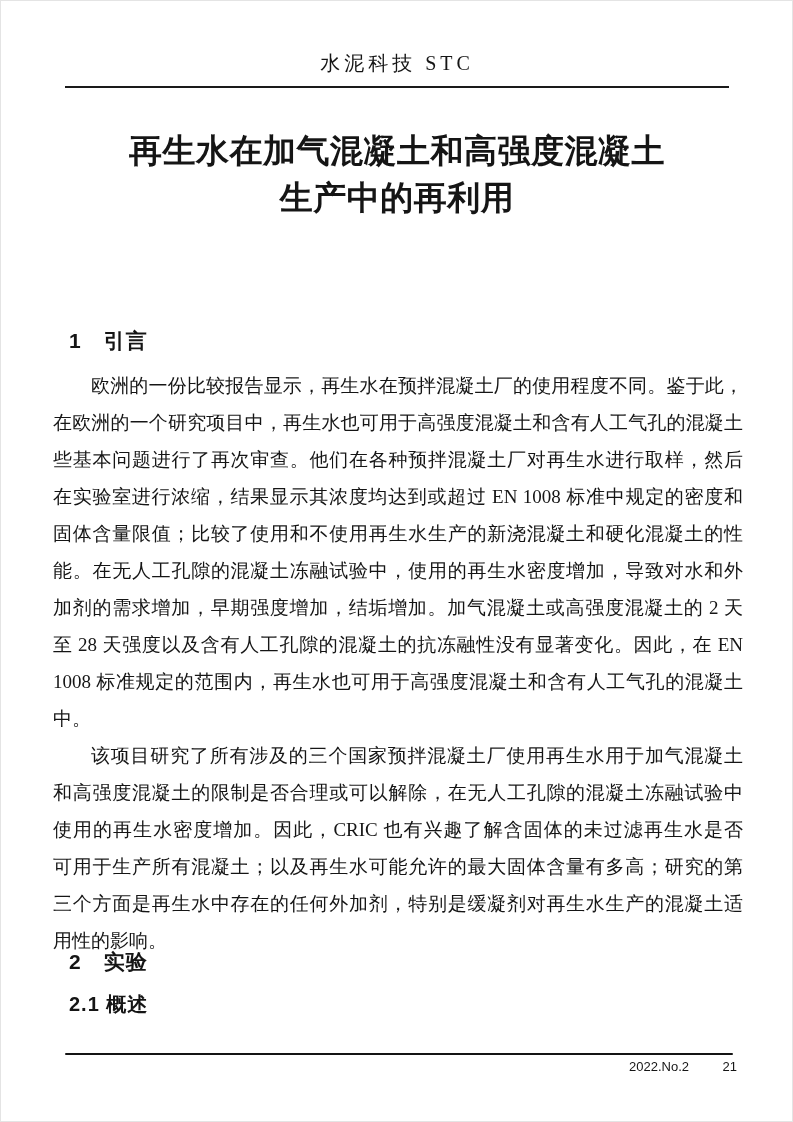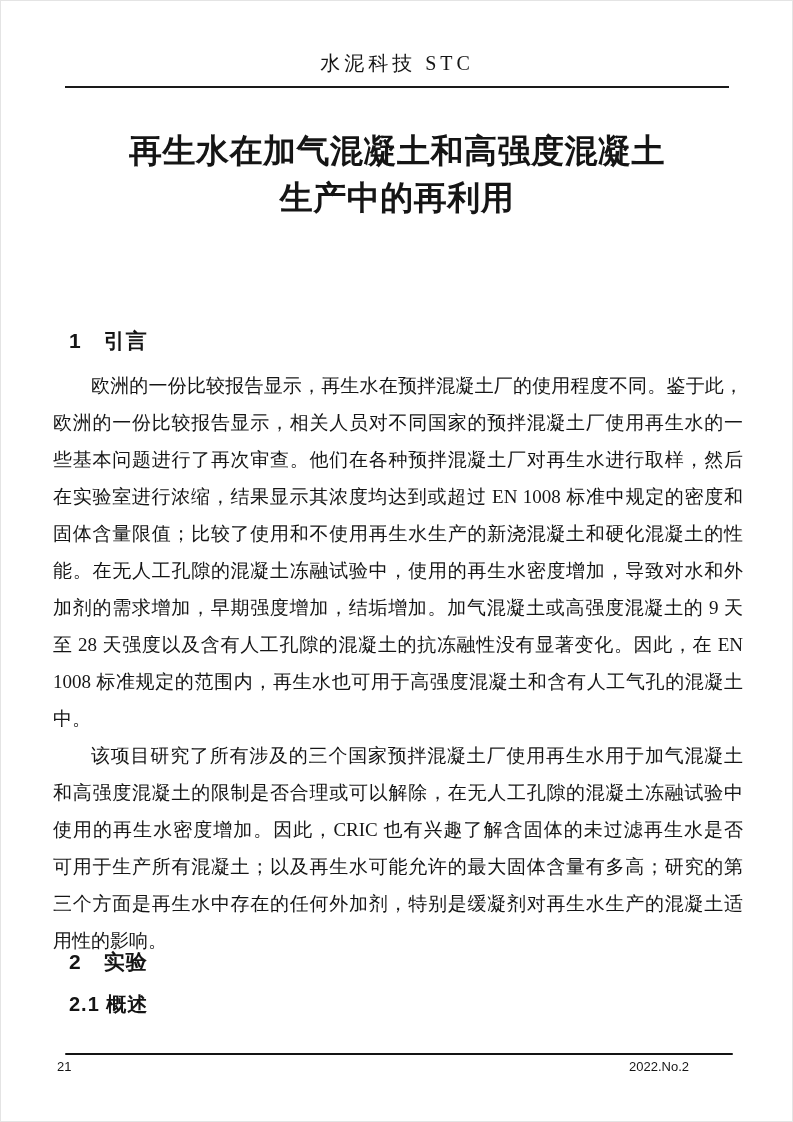--- a/index.html
+++ b/index.html
@@ -68,21 +68,21 @@
   .line.first { text-indent:2em; }
   .line.last  { text-align-last:left; }
 
   
   .rule-bottom {
     position:absolute; top:1052px; left:64px; width:668px; height:2px;
     background:#141414; border-radius:1px;
   }
   .footer-page {
     position:absolute; top:1058px; left:56px; width:680px;
-    text-align:left; font-size:13px;
+    text-align:right; font-size:13px;
     font-family:"Liberation Sans","DejaVu Sans",sans-serif;
   }
   .footer-issue {
     position:absolute; top:1058px; right:103px;
     font-size:13px;
     font-family:"Liberation Sans","DejaVu Sans",sans-serif;
   }
 </style>
 </head>
 <body>
@@ -95,26 +95,26 @@
   <div class="article-title">
     <div>再生水在加气混凝土和高强度混凝土</div>
     <div>生产中的再利用</div>
   </div>
 
 
   <div class="sec-h h-intro">1　引言</div>
 
   <div class="para p1">
     <div class="line first">欧洲的一份比较报告显示，再生水在预拌混凝土厂的使用程度不同。鉴于此，</div>
-    <div class="line">欧洲的一份比较报告显示，相关人员对不同国家的预拌混凝土厂使用再生水的一</div>
+    <div class="line">在欧洲的一个研究项目中，再生水也可用于高强度混凝土和含有人工气孔的混凝土</div>
     <div class="line">些基本问题进行了再次审查。他们在各种预拌混凝土厂对再生水进行取样，然后</div>
     <div class="line">在实验室进行浓缩，结果显示其浓度均达到或超过 EN 1008 标准中规定的密度和</div>
     <div class="line">固体含量限值；比较了使用和不使用再生水生产的新浇混凝土和硬化混凝土的性</div>
     <div class="line">能。在无人工孔隙的混凝土冻融试验中，使用的再生水密度增加，导致对水和外</div>
-    <div class="line">加剂的需求增加，早期强度增加，结垢增加。加气混凝土或高强度混凝土的 9 天</div>
+    <div class="line">加剂的需求增加，早期强度增加，结垢增加。加气混凝土或高强度混凝土的 2 天</div>
     <div class="line">至 28 天强度以及含有人工孔隙的混凝土的抗冻融性没有显著变化。因此，在 EN</div>
     <div class="line">1008 标准规定的范围内，再生水也可用于高强度混凝土和含有人工气孔的混凝土</div>
     <div class="line last">中。</div>
   </div>
 
   <div class="para p2">
     <div class="line first">该项目研究了所有涉及的三个国家预拌混凝土厂使用再生水用于加气混凝土</div>
     <div class="line">和高强度混凝土的限制是否合理或可以解除，在无人工孔隙的混凝土冻融试验中</div>
     <div class="line">使用的再生水密度增加。因此，CRIC 也有兴趣了解含固体的未过滤再生水是否</div>
     <div class="line">可用于生产所有混凝土；以及再生水可能允许的最大固体含量有多高；研究的第</div>

